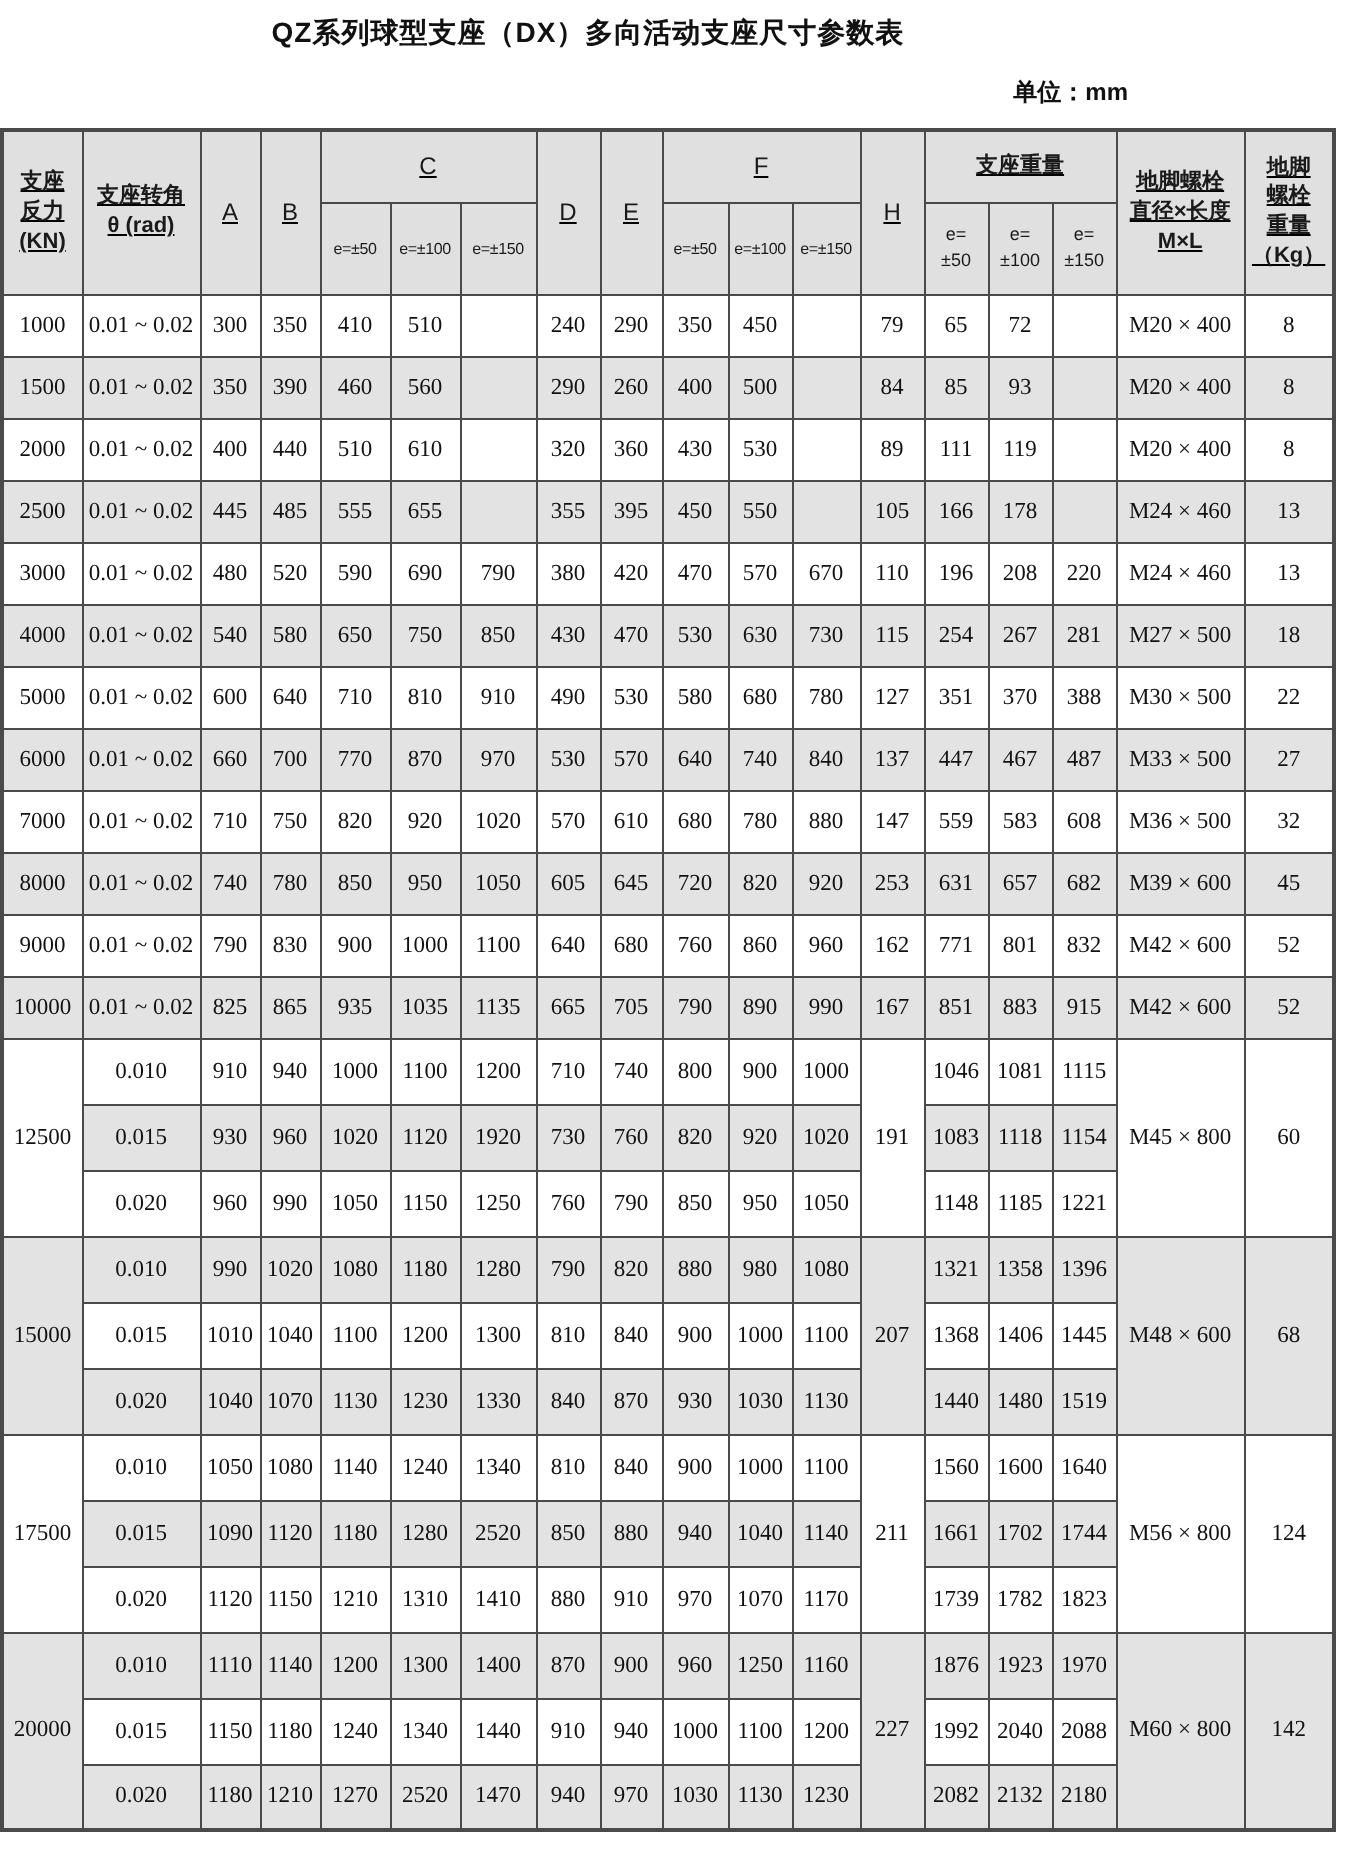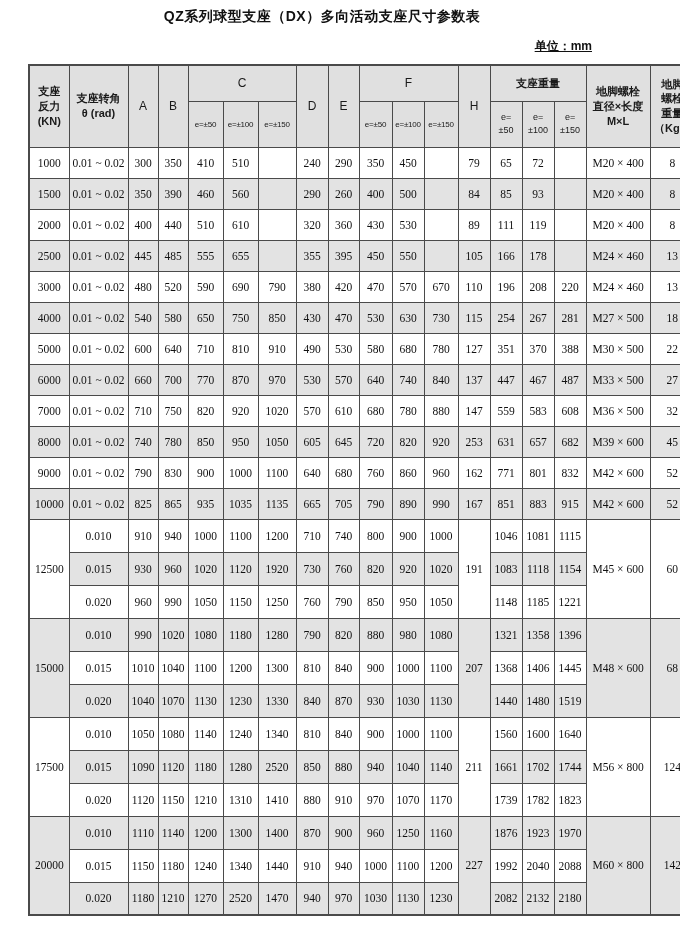--- a/index.html
+++ b/index.html
@@ -1,34 +1,34 @@
 <!DOCTYPE html>
 <html><head>
 <meta charset="utf-8">
 <style>
   * { margin: 0; padding: 0; box-sizing: border-box; }
   html, body { width: 680px; background: #ffffff; }
   body { height: 932px; overflow: hidden; }
-  .page { width: 588px; padding-top: 8px; margin-left: 28px; }
+  .page { width: 588px; padding-top: 8px; }
   .title {
     font: bold 14px "Liberation Sans", sans-serif;
     color: #111; text-align: center; letter-spacing: 0.5px;
   }
   .unit {
     font: bold 12px "Liberation Sans", sans-serif;
-    color: #111; text-align: right; padding: 12px 24px 9px 0; text-decoration: underline;
+    color: #111; text-align: right; padding: 12px 24px 9px 0;
   }
   table.params {
     border-collapse: collapse; table-layout: fixed;
     width: 664px; margin: 0 auto;
     border: 2px solid #4a4a4a;
   }
   th, td { border: 1px solid #4a4a4a; text-align: center; vertical-align: middle; }
   thead th { background: #e0e0e0; white-space: pre-line; padding: 0 1px; }
-  thead tr.hrow1 { height: 36px; }
+  thead tr.hrow1 { height: 36px; text-decoration: underline; }
   thead tr.hrow2 { height: 46px; padding-left: 40px; }
   .zh { font: bold 11px/1.35 "Liberation Sans", sans-serif; color: #1a1a1a; }
   .lt { font: 400 12px "Liberation Sans", sans-serif; color: #1a1a1a; }
   .e-inline { font: 400 8px "Liberation Sans", sans-serif; color: #1a1a1a; letter-spacing: -0.2px; }
   .e-stacked { font: 400 9px/1.4 "Liberation Sans", sans-serif; color: #1a1a1a; }
   tbody tr { height: 31px; }
   tbody tr.grp { height: 33px; }
   tbody td {
     font: 400 11.5px "Liberation Serif", serif;
     color: #111; white-space: nowrap; padding: 0 1px;
@@ -353,21 +353,21 @@
           <td class="plain">1200</td>
           <td class="plain">710</td>
           <td class="plain">740</td>
           <td class="plain">800</td>
           <td class="plain">900</td>
           <td class="plain">1000</td>
           <td rowspan="3" class="plain">191</td>
           <td class="plain">1046</td>
           <td class="plain">1081</td>
           <td class="plain">1115</td>
-          <td rowspan="3" class="plain">M45 × 600</td>
+          <td rowspan="3" class="plain">M45 × 800</td>
           <td rowspan="3" class="plain">60</td>
         </tr>
         <tr class="grp">
           <td class="shade">0.015</td>
           <td class="shade">930</td>
           <td class="shade">960</td>
           <td class="shade">1020</td>
           <td class="shade">1120</td>
           <td class="shade">1920</td>
           <td class="shade">730</td>

